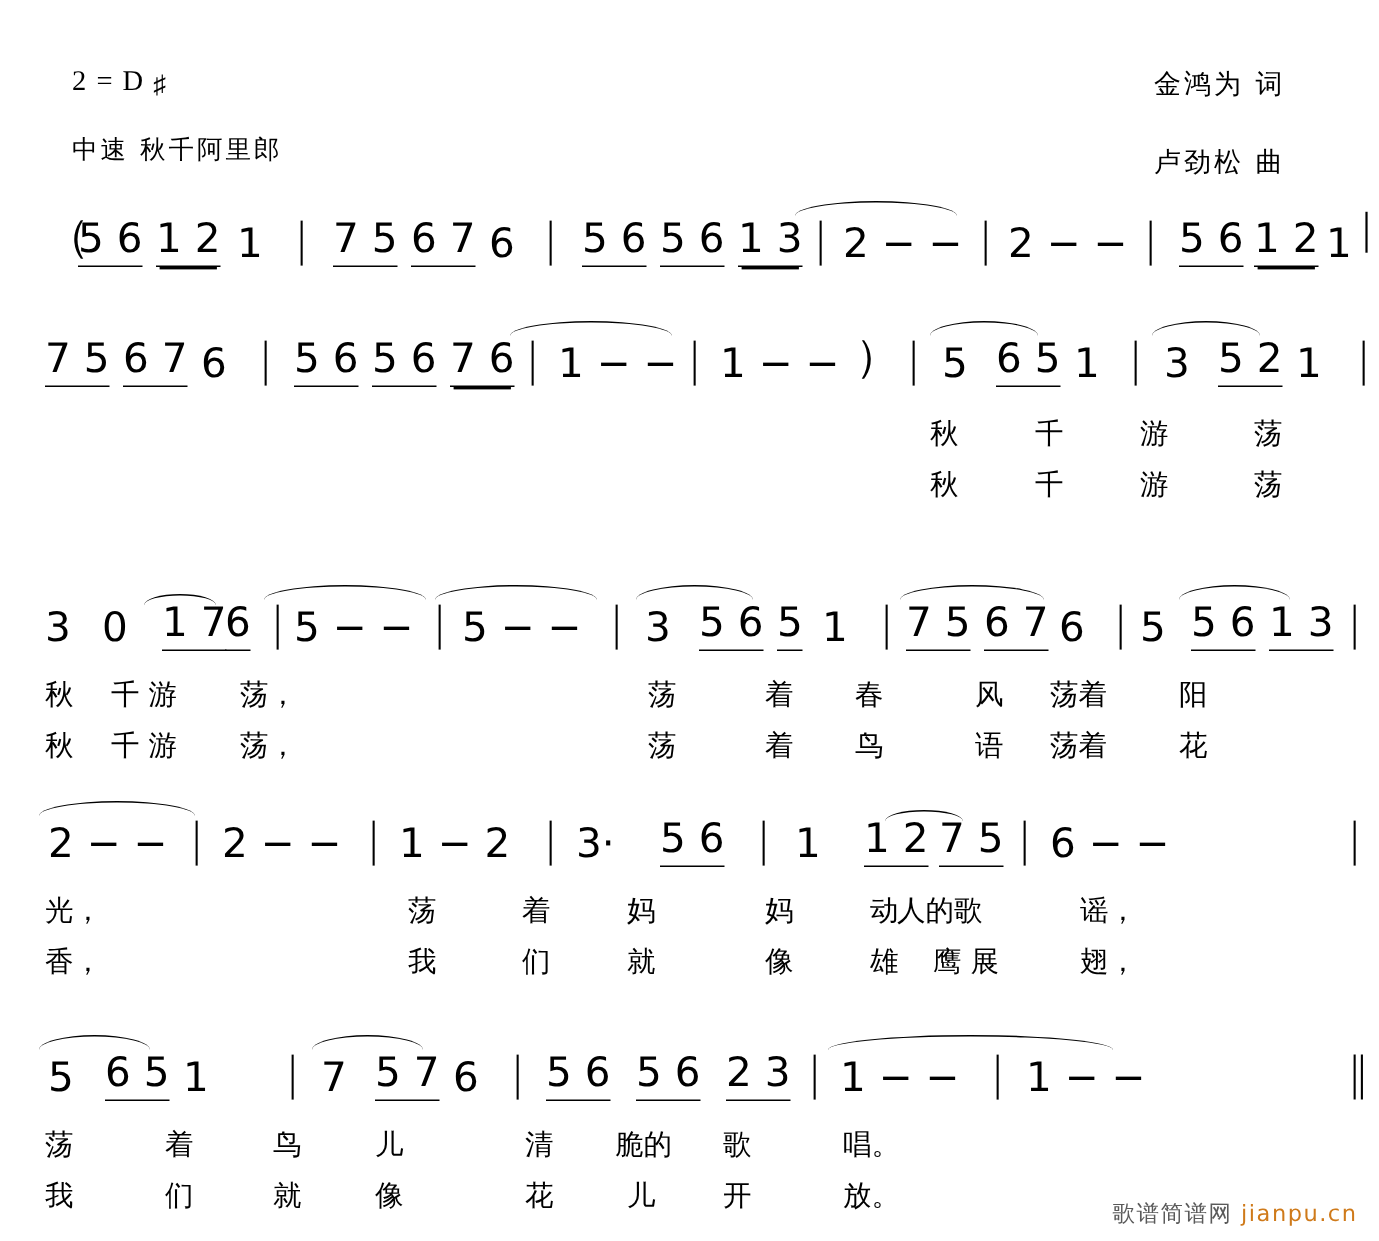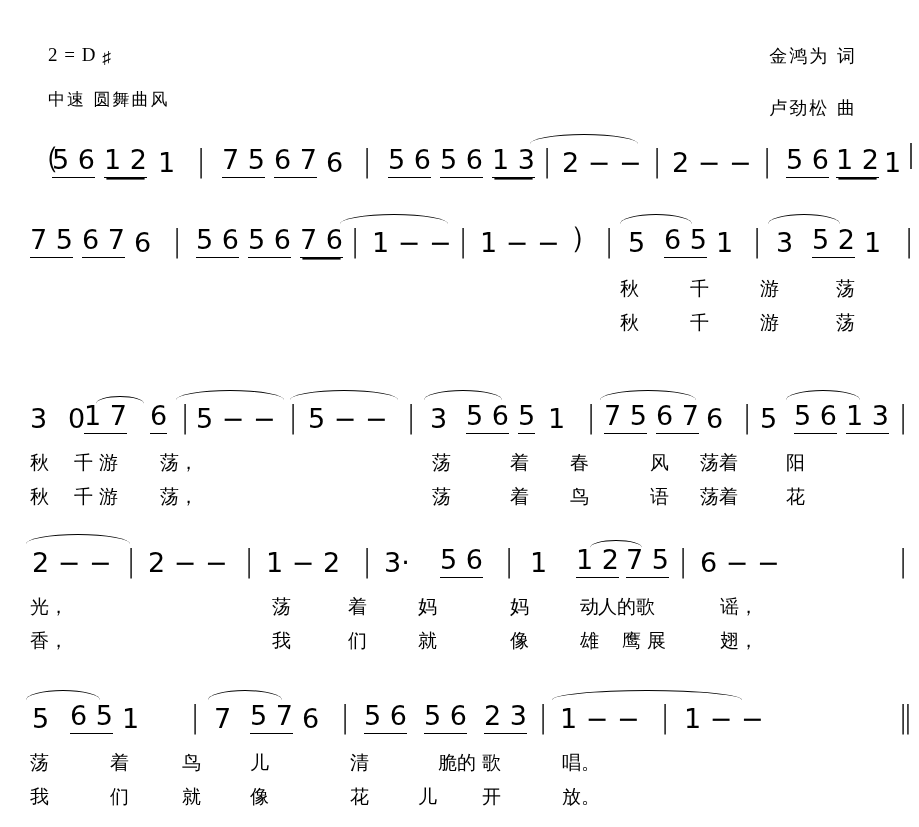--- a/index.html
+++ b/index.html
@@ -91,21 +91,21 @@
 </style>
 </head>
 <body>
 
 <div class="sheet">
 
   <div class="key-sig">
     <span>2 = D</span>
     <span class="sharp">♯</span>
   </div>
-  <div class="tempo">中速  圆舞曲风</div>
+  <div class="tempo">中速  秋千阿里郎</div>
   <div class="credit c1">金鸿为 词</div>
   <div class="credit c2">卢劲松 曲</div>
 
   <div class="system" style="top:132px;">
     <div class="notes">
       <span class="tok paren" style="left:30px;">（</span>
       <span class="tok u1" style="left:52px;">5 6</span>
       <span class="tok u2" style="left:104px;">1 2</span>
       <span class="tok" style="left:158px;">1</span>
       <span class="tok bar" style="left:196px;">|</span>
@@ -170,21 +170,21 @@
       <span style="left:760px;">游</span>
       <span style="left:836px;">荡</span>
     </div>
   </div>
 
   <div class="system" style="top:388px;">
     <div class="notes">
       <span class="tok" style="left:30px;">3</span>
       <span class="tok" style="left:68px;">0</span>
       <div class="arc small" style="left:96px;top:8px;width:48px;"></div>
-      <span class="tok u1" style="left:84px;">1 7</span>
+      <span class="tok u1" style="left:108px;">1 7</span>
       <span class="tok u1" style="left:150px;">6</span>
       <span class="tok bar" style="left:180px;">|</span>
       <div class="arc" style="left:176px;top:2px;width:108px;"></div>
       <span class="tok" style="left:196px;">5 − −</span>
       <span class="tok bar" style="left:288px;">|</span>
       <div class="arc" style="left:290px;top:2px;width:108px;"></div>
       <span class="tok" style="left:308px;">5 − −</span>
       <span class="tok bar" style="left:406px;">|</span>
       <div class="arc" style="left:424px;top:2px;width:78px;"></div>
       <span class="tok" style="left:430px;">3</span>
@@ -290,30 +290,34 @@
       <span class="tok bar" style="left:660px;">|</span>
       <span class="tok" style="left:684px;">1 − −</span>
       <span class="tok bar" style="left:898px;">‖</span>
     </div>
     <div class="lyrics" style="margin-top:10px;">
       <span style="left:30px;">荡</span>
       <span style="left:110px;">着</span>
       <span style="left:182px;">鸟</span>
       <span style="left:250px;">儿</span>
       <span style="left:350px;">清</span>
-      <span style="left:410px;margin-left:28px;">脆的</span>
+      <span style="left:410px;">脆的</span>
       <span style="left:482px;">歌</span>
       <span style="left:562px;">唱。</span>
     </div>
     <div class="lyrics">
       <span style="left:30px;">我</span>
       <span style="left:110px;">们</span>
       <span style="left:182px;">就</span>
       <span style="left:250px;">像</span>
       <span style="left:350px;">花</span>
       <span style="left:418px;">儿</span>
       <span style="left:482px;">开</span>
       <span style="left:562px;">放。</span>
     </div>
   </div>
 
+  <div class="watermark">
+    <span>歌谱简谱网</span>
+    <span class="hl">jianpu.cn</span>
+  </div>
 
 </div>
 
 </body></html>

